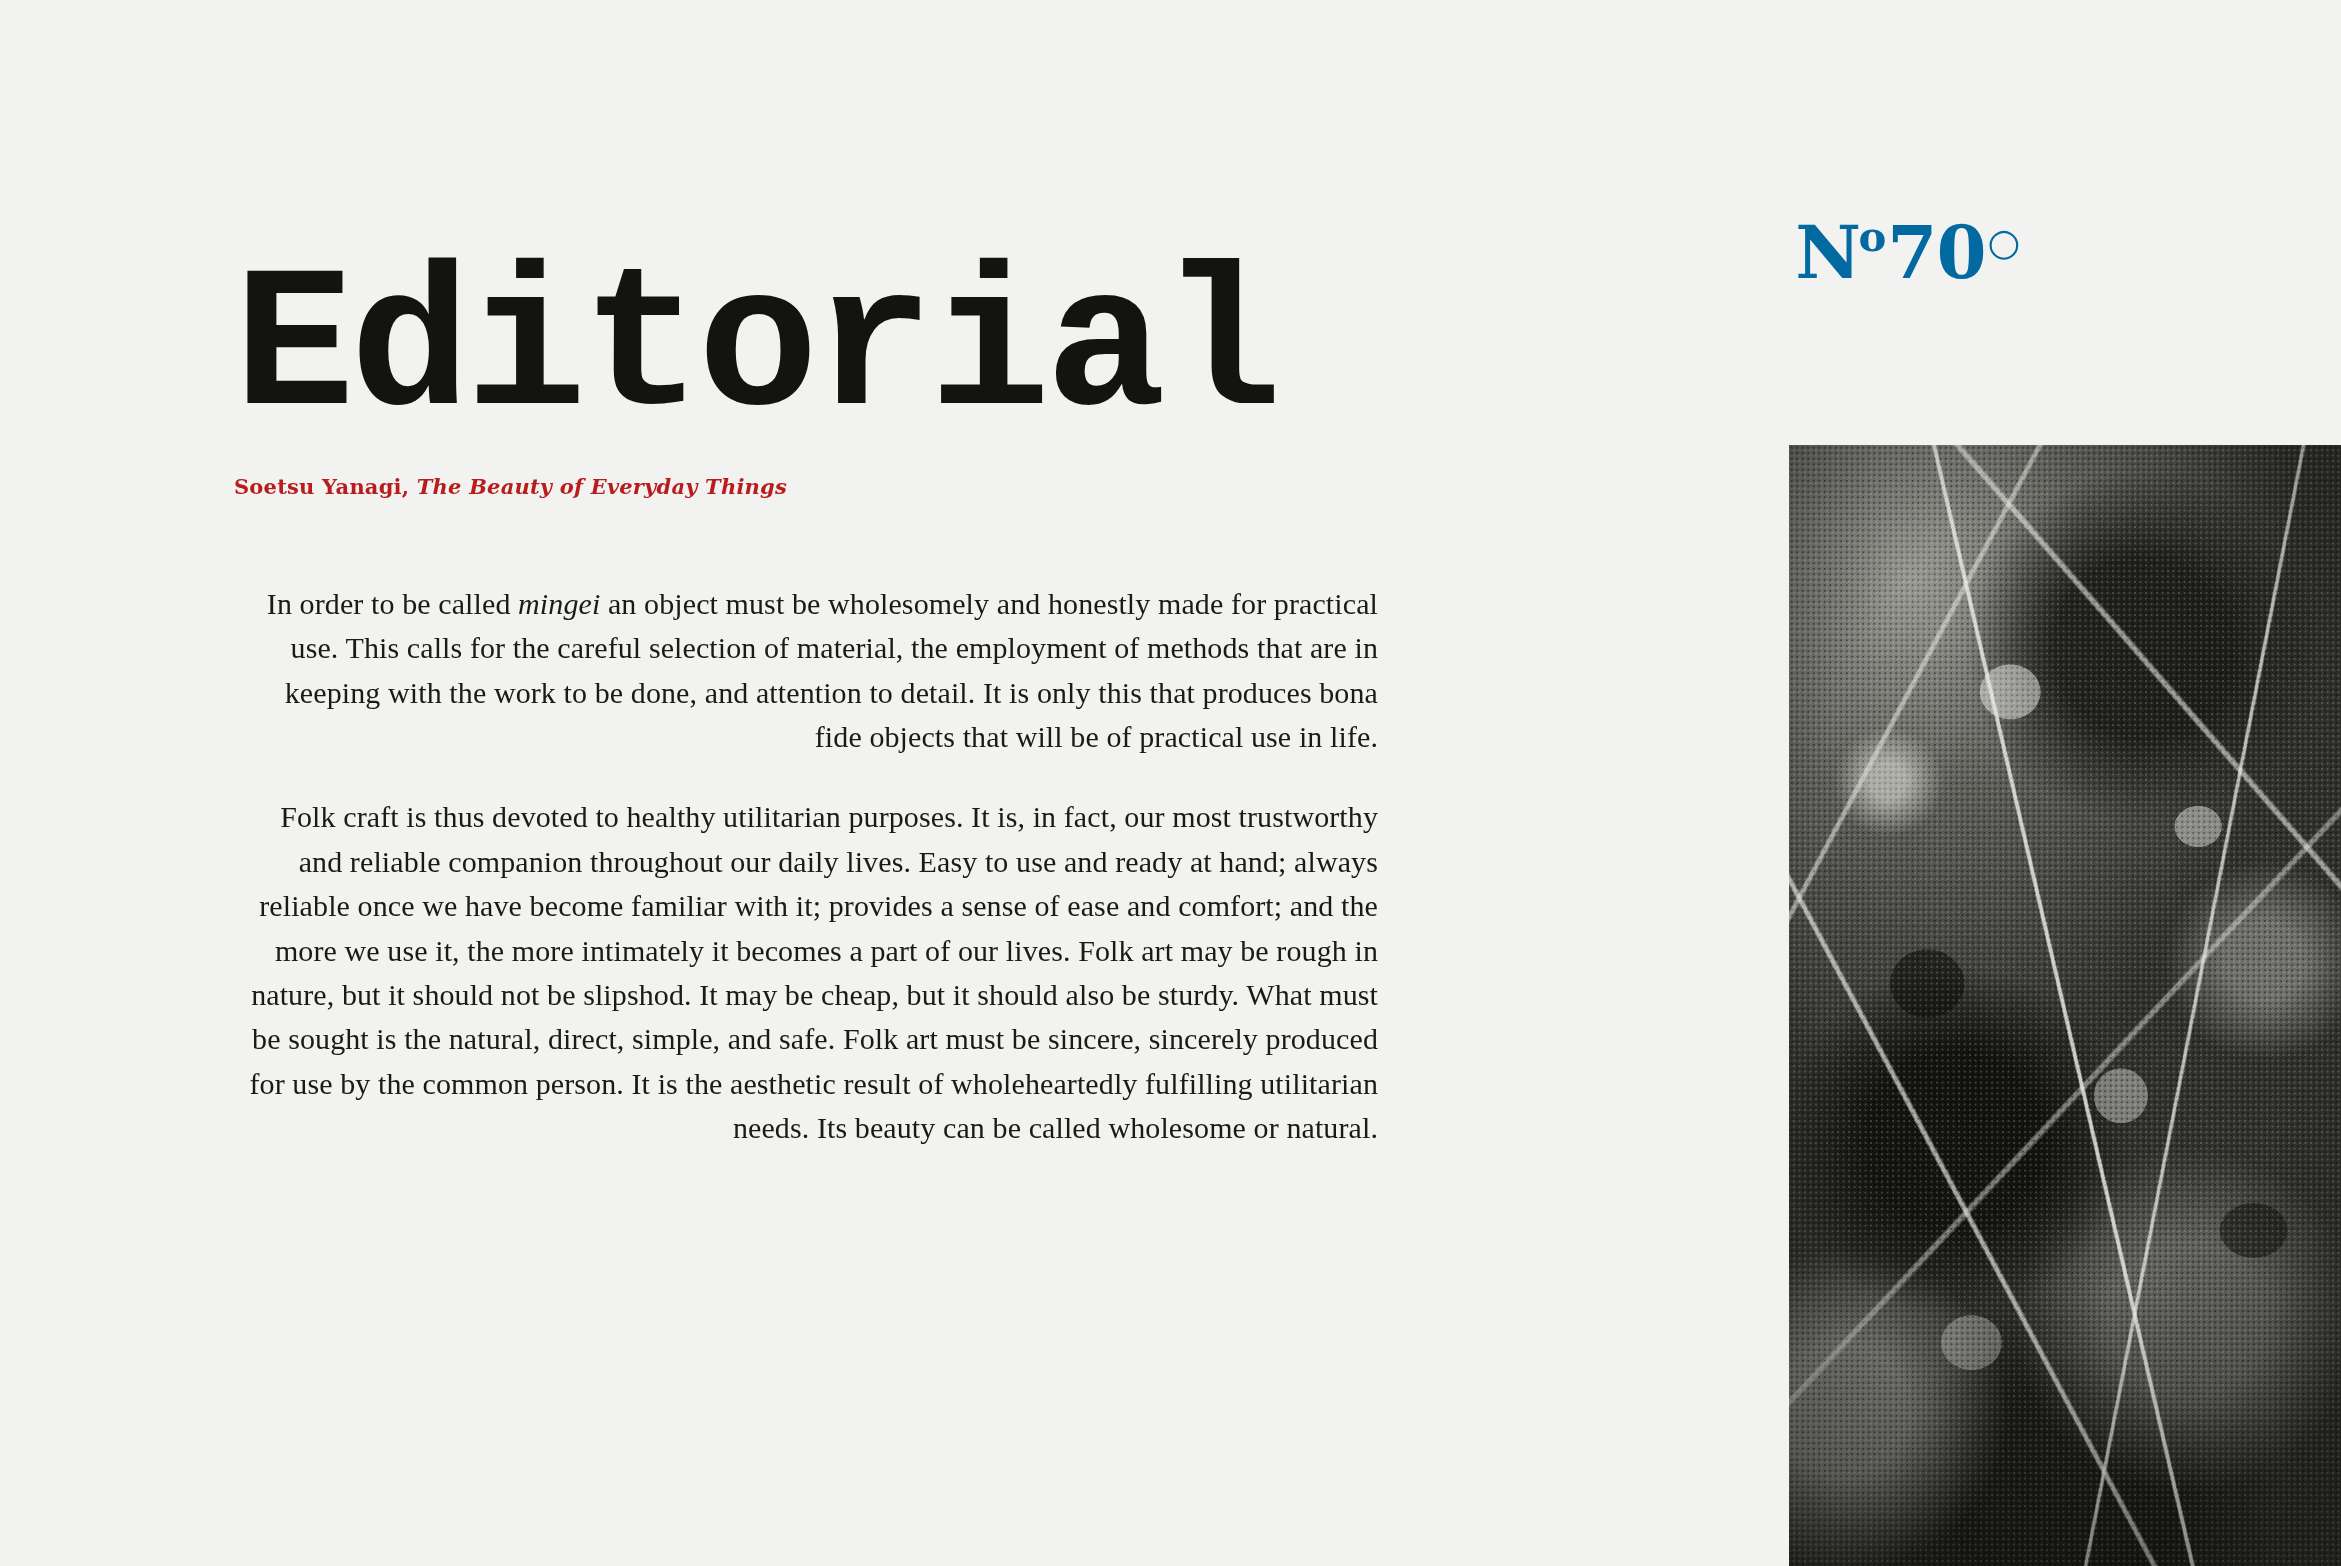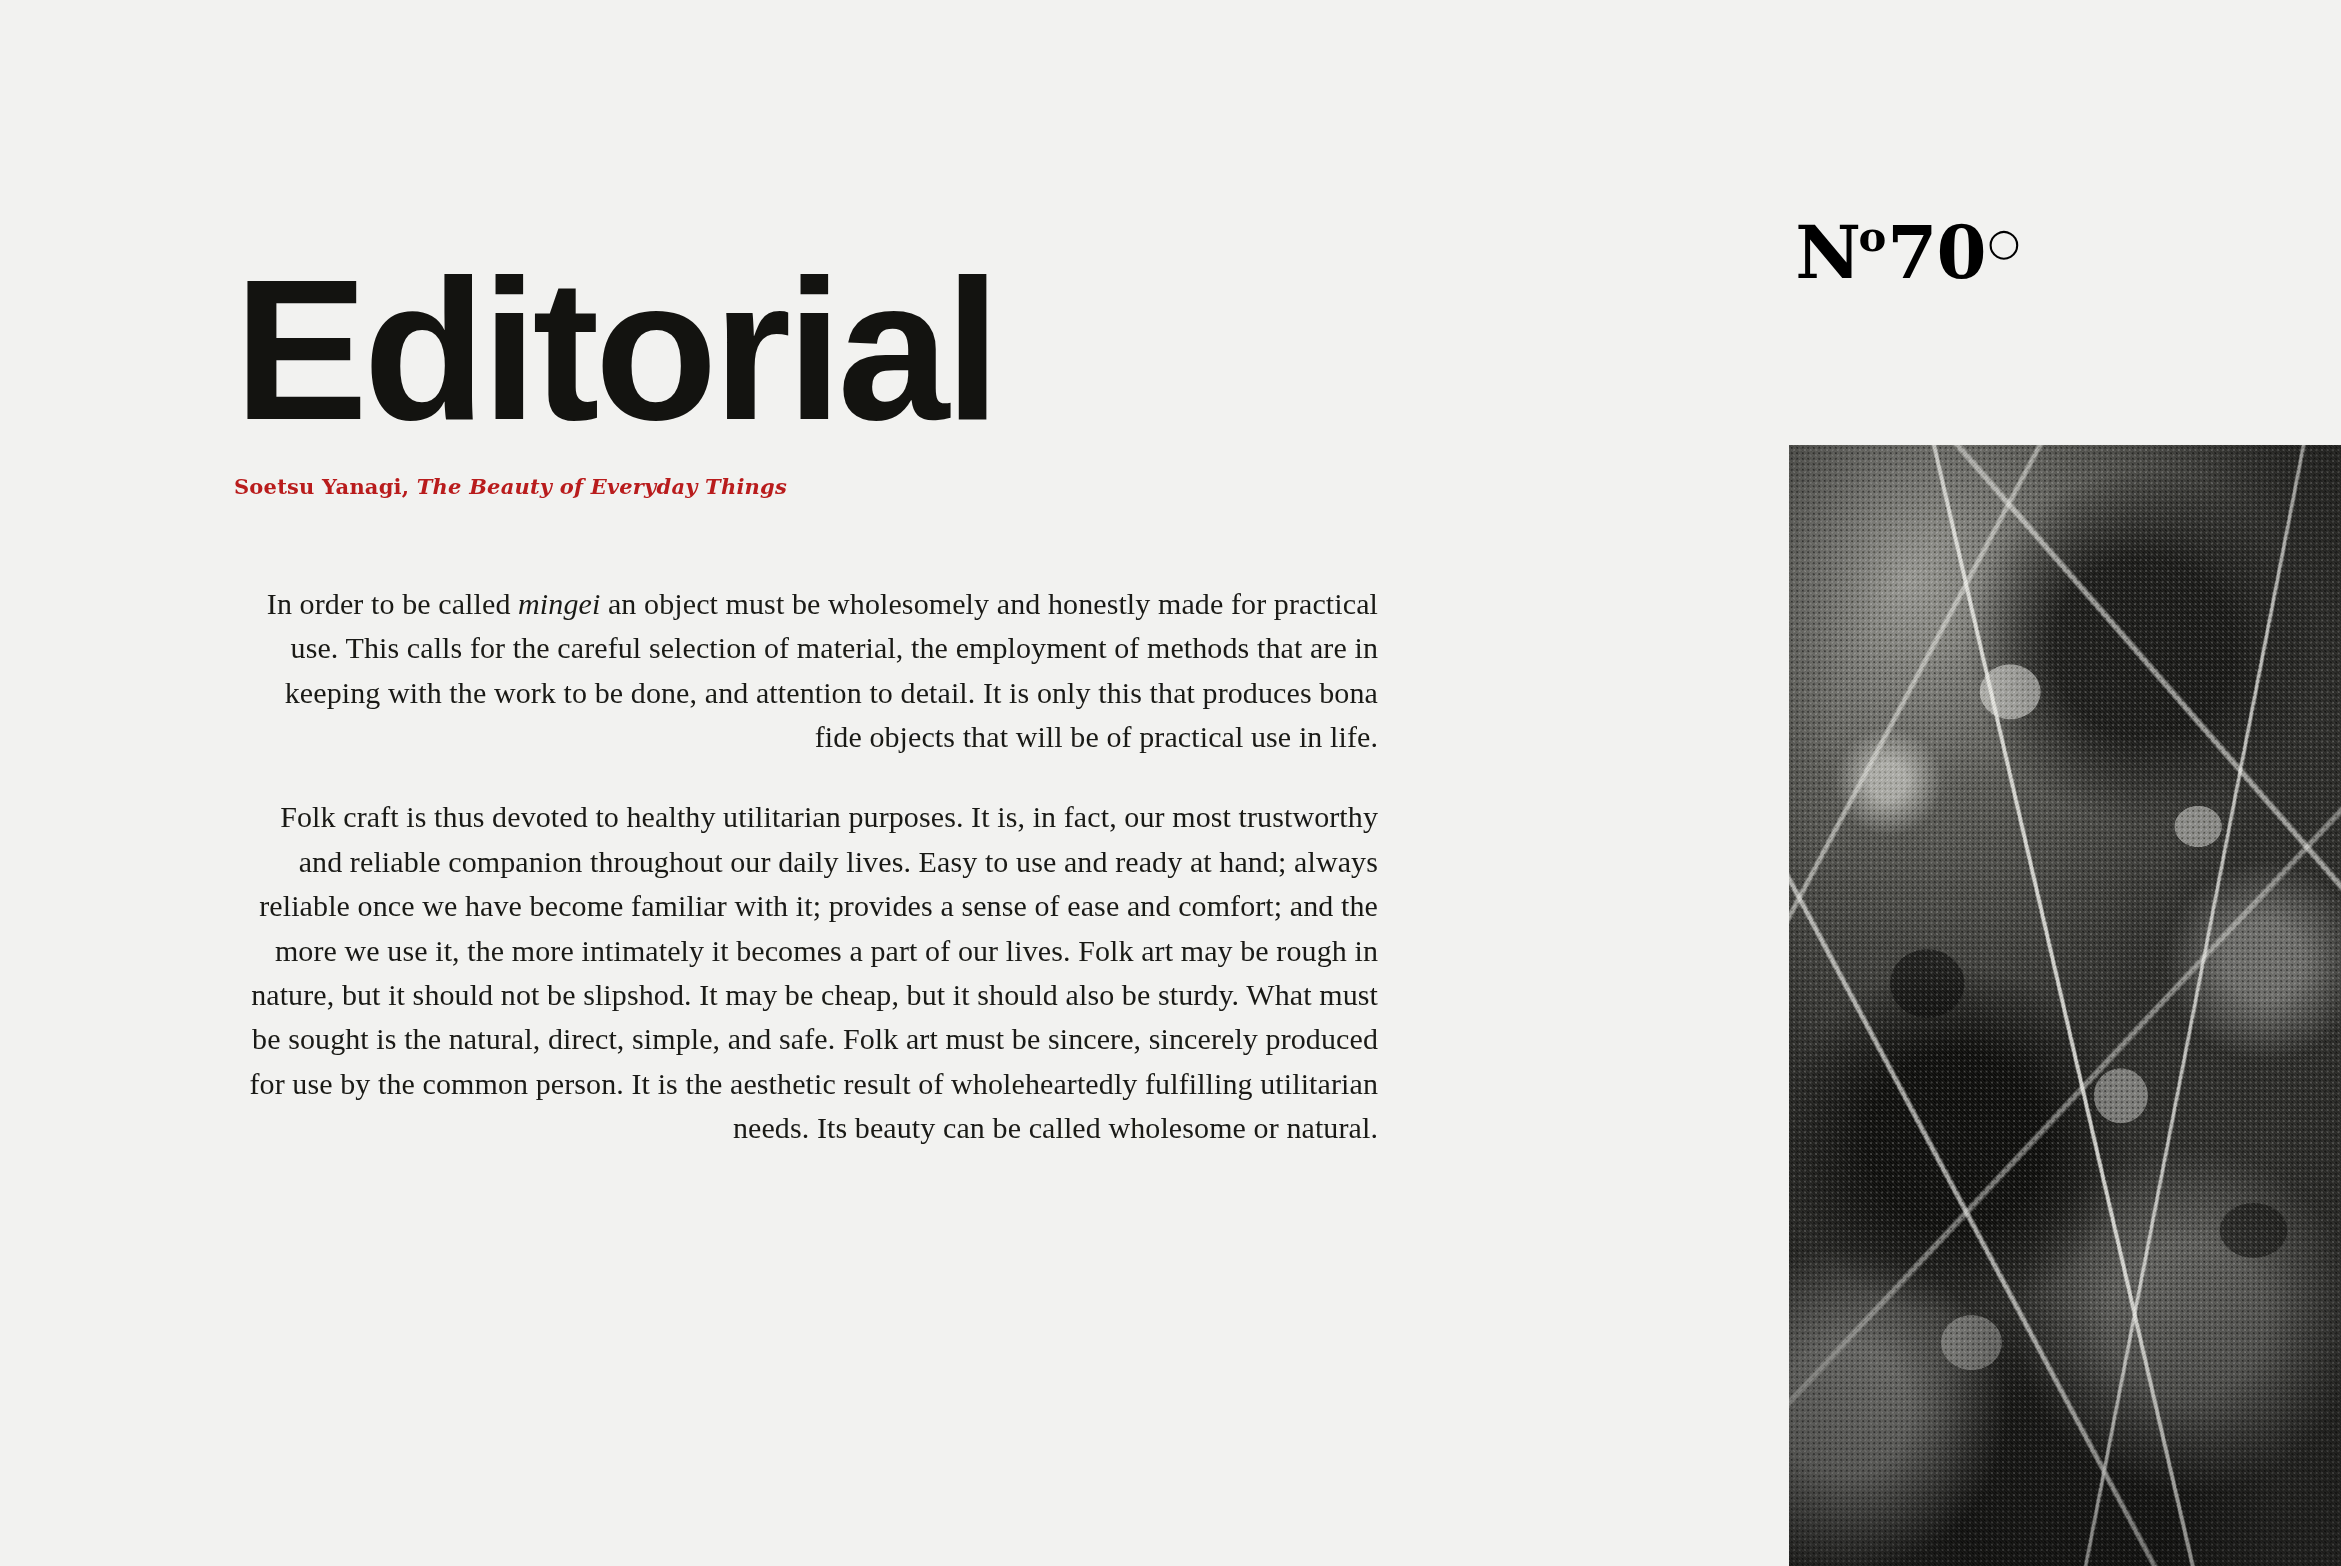--- a/index.html
+++ b/index.html
@@ -25,21 +25,21 @@
 
   
   .editorial {
     position: absolute;
     left: 234px;
     top: 258px;
     width: 1148px;
   }
 
   .masthead {
-    font-family: Liberation Sans, sans-serif;
+    font-family: Liberation Mono, monospace;
     font-weight: 700;
     font-size: 201px;
     line-height: 0.92;
     letter-spacing: -4.7px;
     color: #131310;
     margin: 0 0 23.4px 0;
     white-space: nowrap;
   }
 
   .deck {
@@ -96,21 +96,21 @@
 
   .issue-number {
     position: absolute;
     left: 6.2px;
     top: 295px;
     transform: translateY(-100%);
     font-family: "DejaVu Serif", "Liberation Serif", serif;
     font-weight: 700;
     font-size: 72px;
     letter-spacing: -0.8px;
-    color: #000000;
+    color: #0369a1;
     white-space: nowrap;
     display: flex;
     align-items: baseline;
   }
   .issue-number .no-mark {
     font-size: 72px;
     position: relative;
     display: inline-block;
   }
   .issue-number .no-mark sup {

